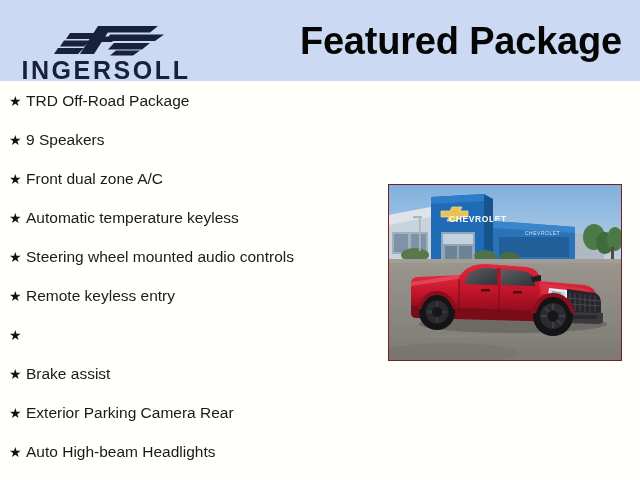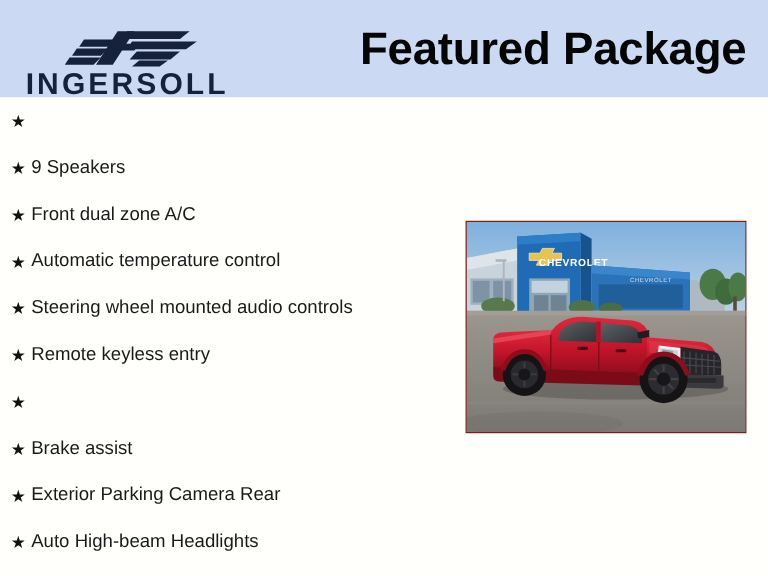--- a/index.html
+++ b/index.html
@@ -144,35 +144,36 @@
 
   </div>
 
   <div id="header-title">Featured Package</div>
 </div>
 
 <div id="feature-list">
 
   <div class="feature-row">
     <span class="bullet-star">★</span>
+    <span class="feature-label">TRD Off-Road Package</span>
   </div>
 
   <div class="feature-row">
     <span class="bullet-star">★</span>
     <span class="feature-label">9 Speakers</span>
   </div>
 
   <div class="feature-row">
     <span class="bullet-star">★</span>
     <span class="feature-label">Front dual zone A/C</span>
   </div>
 
   <div class="feature-row">
     <span class="bullet-star">★</span>
-    <span class="feature-label">Automatic temperature control</span>
+    <span class="feature-label">Automatic temperature keyless</span>
   </div>
 
   <div class="feature-row">
     <span class="bullet-star">★</span>
     <span class="feature-label">Steering wheel mounted audio controls</span>
   </div>
 
   <div class="feature-row">
     <span class="bullet-star">★</span>
     <span class="feature-label">Remote keyless entry</span>

